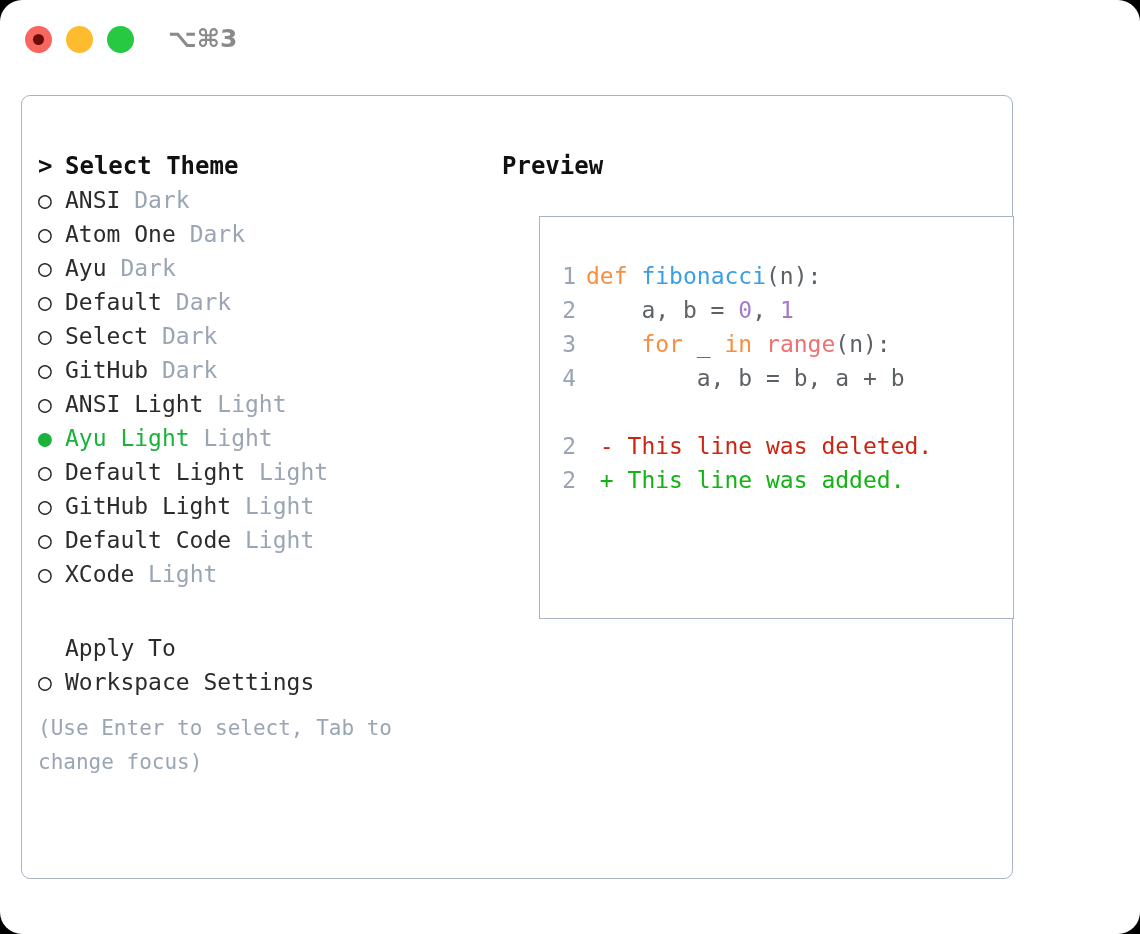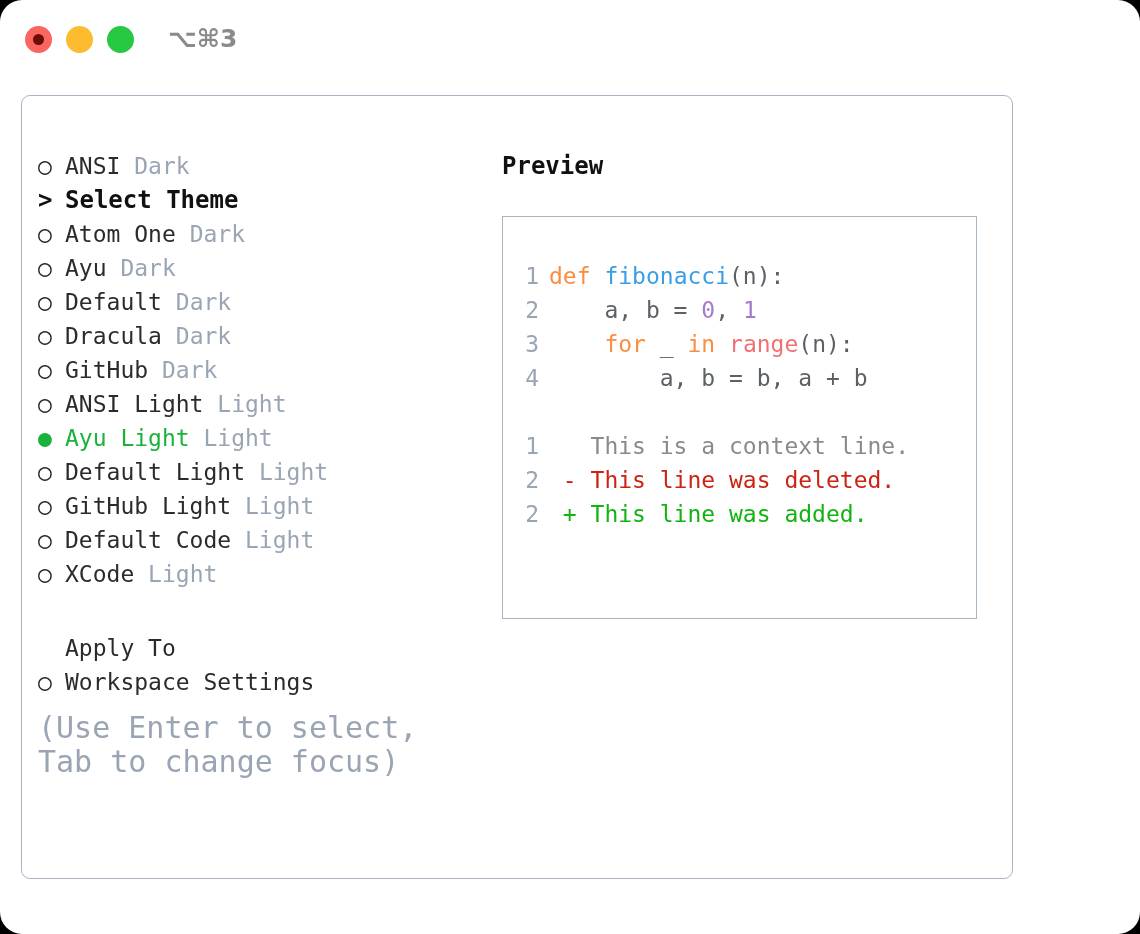--- a/index.html
+++ b/index.html
@@ -100,21 +100,21 @@
     font-size: 24px;
   }
   .row.selected { color: #19b33c; }
   .row.selected .marker { color: #19b33c; }
   .variant { color: #9aa5b4; }
 
   .spacer-lg { height: 40px; }
 
   #hint {
     margin-top: 12px;
-    font-size: 30px;
+    font-size: 21px;
     line-height: 34px;
     color: #9aa5b4;
     width: 410px;
     white-space: normal;
   }
 
   
   #right-col {
     position: absolute;
     left: 480px;
@@ -129,20 +129,21 @@
     white-space: pre;
   }
   #preview-box {
     margin-top: 33px;
     width: 475px;
     height: 403px;
     border: 1.6px solid #a8b4c4;
     box-sizing: border-box;
     background: #ffffff;
     position: relative;
+    margin-left: 37px;
   }
   #code-area {
     position: absolute;
     left: 10px;
     top: 42px;
     right: 6px;
   }
   .code-row {
     height: 34px;
     line-height: 34px;
@@ -177,26 +178,26 @@
     <div id="rec-dot"></div>
     <div class="light" id="light-min"></div>
     <div class="light" id="light-max"></div>
     <div id="shortcut">⌥⌘3</div>
   </div>
 
   <div id="panel">
 
     <div id="left-col">
       <div id="theme-list">
+          <div class="row header"><span class="marker">&gt; </span><span>Select Theme</span></div>
           <div class="row"><span class="marker">○ </span><span>ANSI </span><span class="variant">Dark</span></div>
-          <div class="row header"><span class="marker">&gt; </span><span>Select Theme</span></div>
           <div class="row"><span class="marker">○ </span><span>Atom One </span><span class="variant">Dark</span></div>
           <div class="row"><span class="marker">○ </span><span>Ayu </span><span class="variant">Dark</span></div>
           <div class="row"><span class="marker">○ </span><span>Default </span><span class="variant">Dark</span></div>
-          <div class="row"><span class="marker">○ </span><span>Dracula </span><span class="variant">Dark</span></div>
+          <div class="row"><span class="marker">○ </span><span>Select </span><span class="variant">Dark</span></div>
           <div class="row"><span class="marker">○ </span><span>GitHub </span><span class="variant">Dark</span></div>
           <div class="row"><span class="marker">○ </span><span>ANSI Light </span><span class="variant">Light</span></div>
           <div class="row selected"><span class="marker">● </span><span>Ayu Light </span><span class="variant">Light</span></div>
           <div class="row"><span class="marker">○ </span><span>Default Light </span><span class="variant">Light</span></div>
           <div class="row"><span class="marker">○ </span><span>GitHub Light </span><span class="variant">Light</span></div>
           <div class="row"><span class="marker">○ </span><span>Default Code </span><span class="variant">Light</span></div>
           <div class="row"><span class="marker">○ </span><span>XCode </span><span class="variant">Light</span></div>
         </div>
       <div class="spacer-lg"></div>
       <div id="apply-list">
@@ -208,21 +209,20 @@
 
     <div id="right-col">
       <div id="preview-title">Preview</div>
       <div id="preview-box">
         <div id="code-area">
             <div class="code-row"><span class="lineno">1</span><span class="tok-kw">def </span><span class="tok-fn">fibonacci</span><span class="tok-txt">(n):</span></div>
             <div class="code-row"><span class="lineno">2</span><span class="tok-txt">    a, b = </span><span class="tok-num">0</span><span class="tok-txt">, </span><span class="tok-num">1</span></div>
             <div class="code-row"><span class="lineno">3</span><span class="tok-txt">    </span><span class="tok-kw">for</span><span class="tok-txt"> _ </span><span class="tok-kw">in</span><span class="tok-txt"> </span><span class="tok-call">range</span><span class="tok-txt">(n):</span></div>
             <div class="code-row"><span class="lineno">4</span><span class="tok-txt">        a, b = b, a + b</span></div>
             <div class="code-row blank"> </div>
-            <div class="code-row"><span class="lineno">1</span><span class="tok-ctx">   This is a context line.</span></div>
             <div class="code-row"><span class="lineno">2</span><span class="tok-del"> - This line was deleted.</span></div>
             <div class="code-row"><span class="lineno">2</span><span class="tok-add"> + This line was added.</span></div>
           </div>
       </div>
     </div>
 
   </div>
 </div>
 
 </body></html>

